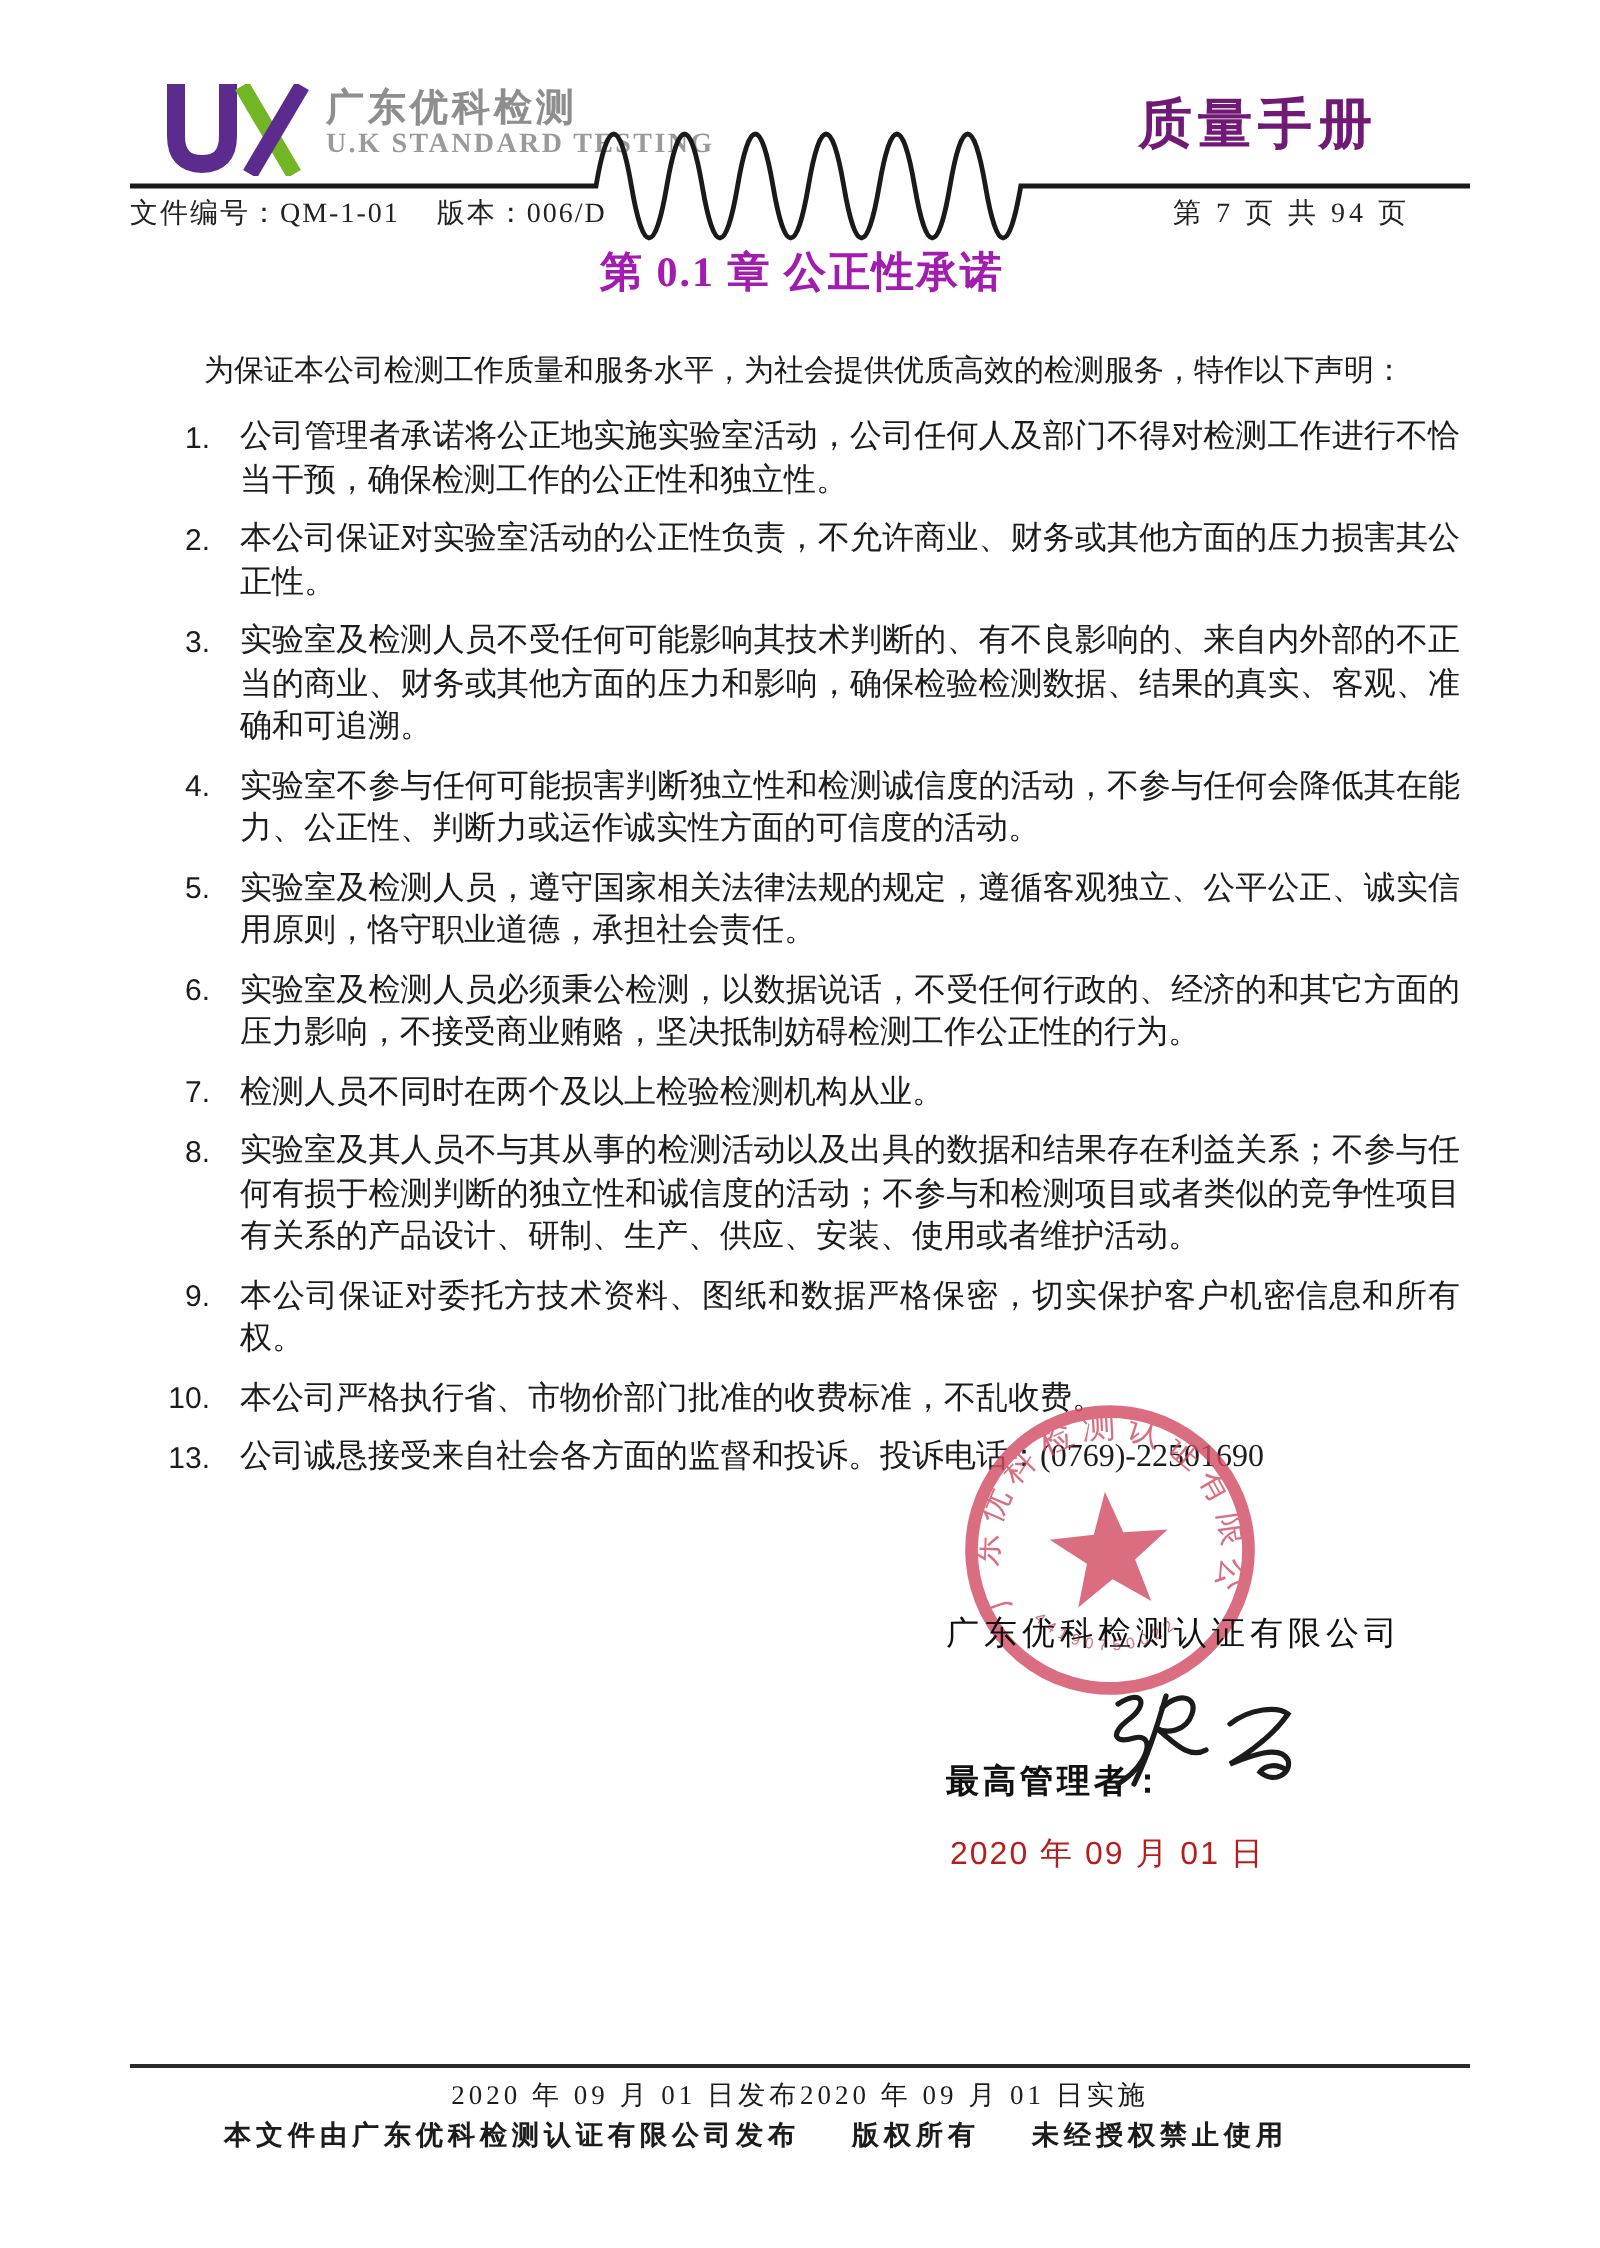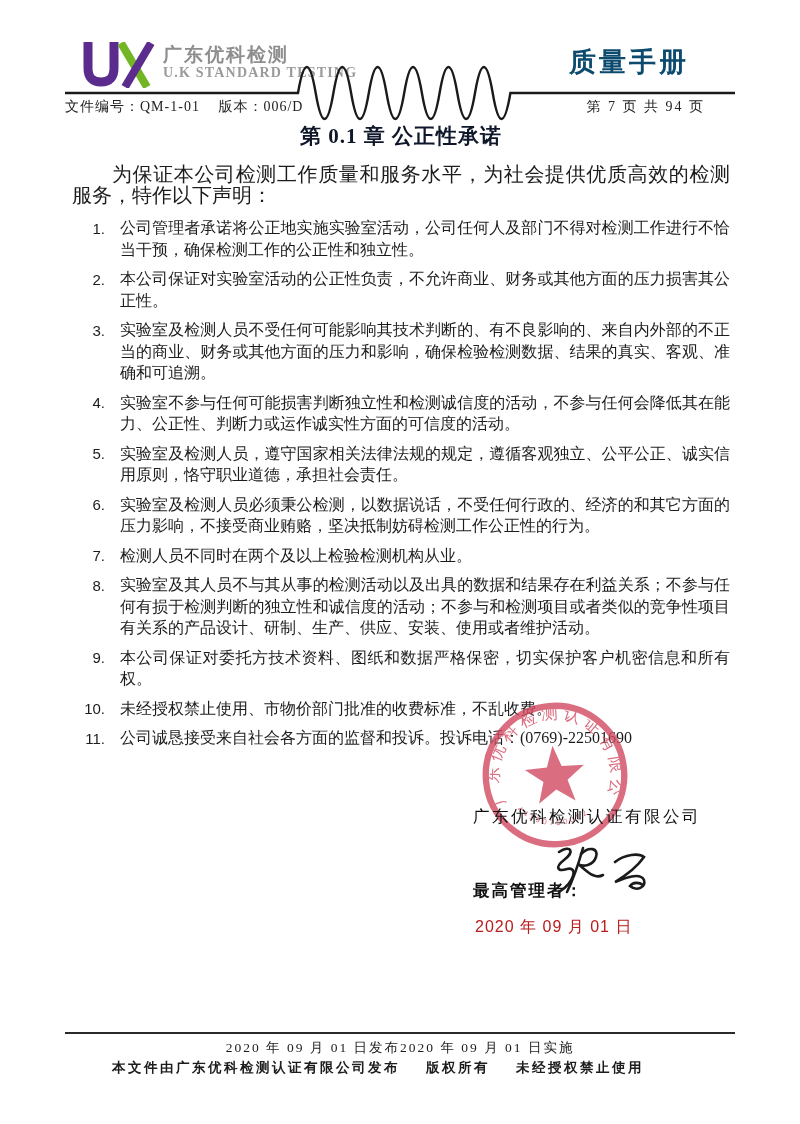--- a/index.html
+++ b/index.html
@@ -11,31 +11,31 @@
   }
 
   
   .header { position:absolute; left:65px; top:40px; width:670px; height:84px; }
   .logo-group { position:absolute; left:16px; top:2px; display:flex; align-items:flex-start; gap:8px; }
   .logo-mark { display:block; }
   .logo-text { display:flex; flex-direction:column; margin-top:2px; }
   .logo-cn { font-family:"Liberation Sans", sans-serif; font-weight:bold; font-size:19px; letter-spacing:2px; color:#8e8e8e; line-height:22px; }
   .logo-en { font-family:Liberation Serif, serif; font-weight:bold; font-size:14px; letter-spacing:1.2px; color:#9a9a9a; line-height:13px; }
   .doc-title { position:absolute; right:46px; top:4px; font-family:"Liberation Sans", sans-serif;
-    font-weight:bold; font-size:27px; letter-spacing:3px; color:#0c4a6e; }
+    font-weight:bold; font-size:27px; letter-spacing:3px; color:#701a75; }
   .rule-wave { position:absolute; left:0; top:17px; }
   .meta-row { position:absolute; left:0; top:58px; width:670px; display:flex; justify-content:space-between;
     font-size:14px; letter-spacing:1px; color:#222; }
   .meta-left span { margin-right:14px; }
   .meta-right { padding-right:30px; letter-spacing:2px;text-align:right; }
 
   
   .main { position:absolute; left:72px; top:122px; width:658px; }
-  .chapter-title { text-align:center; font-size:21px; font-weight:bold; color:#0f172a; letter-spacing:1px; line-height:28px; }
-  .intro { margin-top:14px; font-size:20px; line-height:21px; text-indent:2em; text-align:justify; }
+  .chapter-title { text-align:center; font-size:21px; font-weight:bold; color:#a21caf; letter-spacing:1px; line-height:28px; }
+  .intro { margin-top:26px; font-size:15px; line-height:21px; text-indent:2em; text-align:justify; }
   .items { margin-top:0; }
   .item { position:relative; padding-left:48px; font-size:16px; line-height:21.5px; text-align:justify; margin-top:8px; }
   .item:first-child { margin-top:11px; }
   .item .num { position:absolute; left:0; top:0.5px; width:33px; text-align:right;
     font-family:"Liberation Sans", sans-serif; font-size:15px; }
 
   
   .stamp { position:absolute; left:477px; top:697px; }
   .company-name { position:absolute; left:473px; top:806px; font-size:16.5px; letter-spacing:2.5px; color:#111; }
   .manager-row { position:absolute; left:473px; top:880px; font-size:16.5px; letter-spacing:2px; color:#111;font-weight:bold; }
@@ -94,22 +94,22 @@
     <div class="items">
       <div class="item"><span class="num">1.</span><span>公司管理者承诺将公正地实施实验室活动，公司任何人及部门不得对检测工作进行不恰当干预，确保检测工作的公正性和独立性。</span></div>
       <div class="item"><span class="num">2.</span><span>本公司保证对实验室活动的公正性负责，不允许商业、财务或其他方面的压力损害其公正性。</span></div>
       <div class="item"><span class="num">3.</span><span>实验室及检测人员不受任何可能影响其技术判断的、有不良影响的、来自内外部的不正当的商业、财务或其他方面的压力和影响，确保检验检测数据、结果的真实、客观、准确和可追溯。</span></div>
       <div class="item"><span class="num">4.</span><span>实验室不参与任何可能损害判断独立性和检测诚信度的活动，不参与任何会降低其在能力、公正性、判断力或运作诚实性方面的可信度的活动。</span></div>
       <div class="item"><span class="num">5.</span><span>实验室及检测人员，遵守国家相关法律法规的规定，遵循客观独立、公平公正、诚实信用原则，恪守职业道德，承担社会责任。</span></div>
       <div class="item"><span class="num">6.</span><span>实验室及检测人员必须秉公检测，以数据说话，不受任何行政的、经济的和其它方面的压力影响，不接受商业贿赂，坚决抵制妨碍检测工作公正性的行为。</span></div>
       <div class="item"><span class="num">7.</span><span>检测人员不同时在两个及以上检验检测机构从业。</span></div>
       <div class="item"><span class="num">8.</span><span>实验室及其人员不与其从事的检测活动以及出具的数据和结果存在利益关系；不参与任何有损于检测判断的独立性和诚信度的活动；不参与和检测项目或者类似的竞争性项目有关系的产品设计、研制、生产、供应、安装、使用或者维护活动。</span></div>
       <div class="item"><span class="num">9.</span><span>本公司保证对委托方技术资料、图纸和数据严格保密，切实保护客户机密信息和所有权。</span></div>
-      <div class="item"><span class="num">10.</span><span>未经授权禁止使用、市物价部门批准的收费标准，不乱收费。</span></div>
-      <div class="item"><span class="num">11.</span><span>公司诚恳接受来自社会各方面的监督和投诉。投诉电话：(0769)-22501690</span></div>
+      <div class="item"><span class="num">10.</span><span>本公司严格执行省、市物价部门批准的收费标准，不乱收费。</span></div>
+      <div class="item"><span class="num">13.</span><span>公司诚恳接受来自社会各方面的监督和投诉。投诉电话：(0769)-22501690</span></div>
     </div>
   </div>
 
   <svg class="stamp" width="156" height="156" viewBox="0 0 160 160">
     <g opacity="0.8" transform="rotate(-5 80 80)" fill="#d24b61">
       <circle cx="80" cy="80" r="71" fill="none" stroke="#d24b61" stroke-width="6.5"></circle>
       <polygon points="80,50 87.6,71.5 110.4,72.1 92.4,86 98.8,107.9 80,95 61.2,107.9 67.6,86 49.6,72.1 72.4,71.5"></polygon>
       <path id="ring-path" d="M27.4,104.5 A58,58 0 1 1 132.6,104.5" fill="none"></path>
       <text font-size="17" letter-spacing="4.5" font-family="Liberation Serif, serif" fill="#d24b61">
         <textPath href="#ring-path">广东优科检测认证有限公司</textPath>

